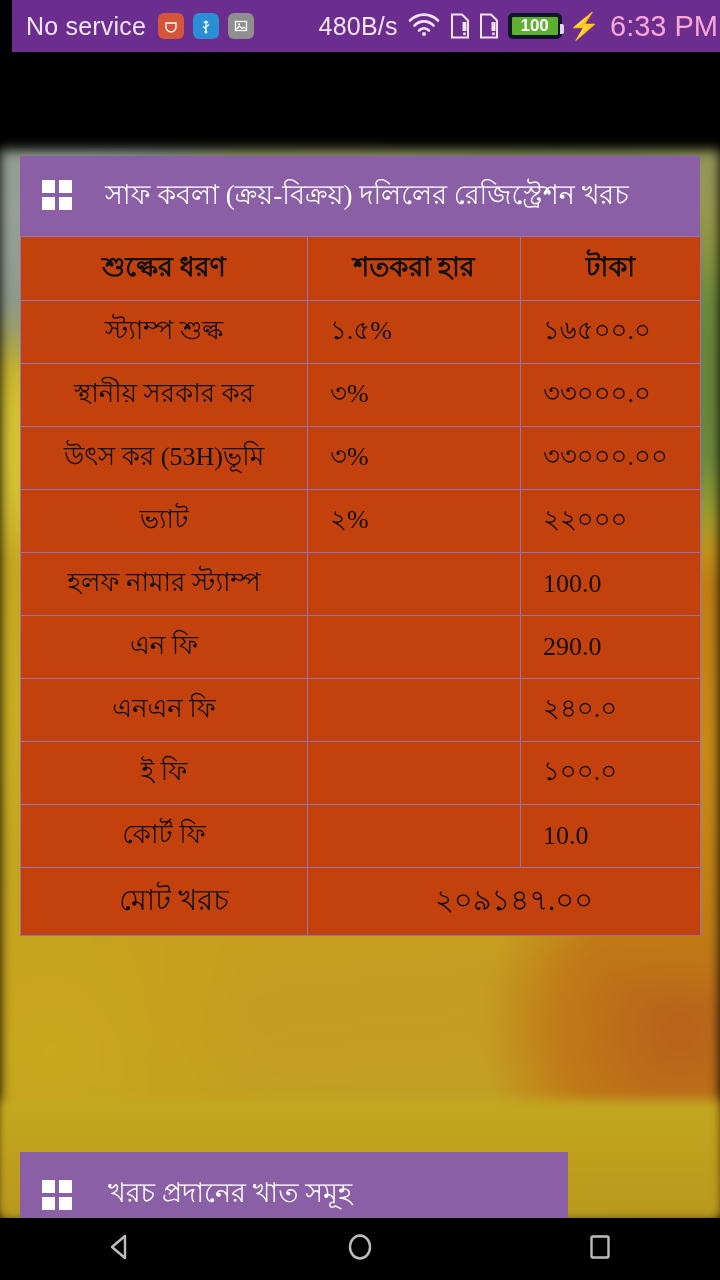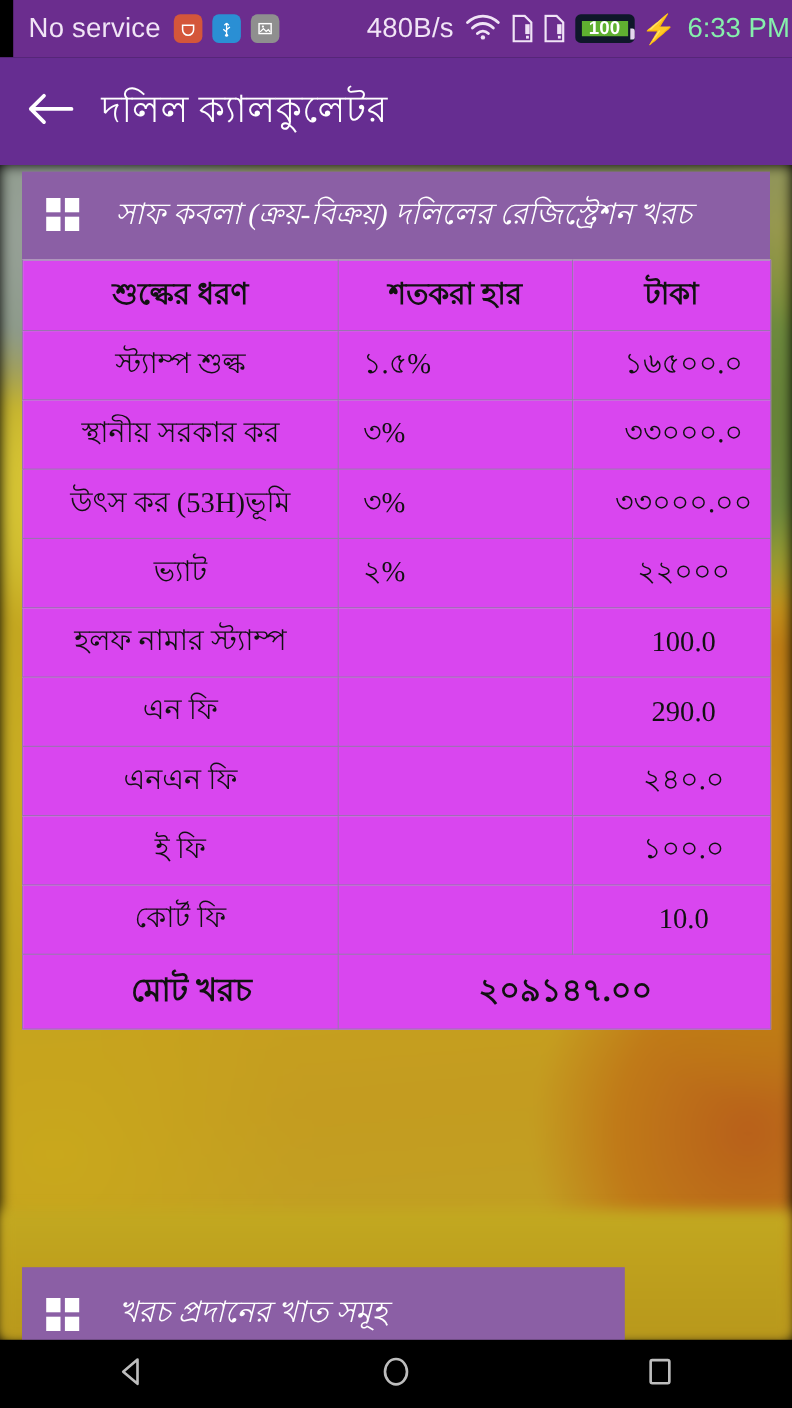--- a/index.html
+++ b/index.html
@@ -41,31 +41,31 @@
   }
   .sb-text { font-size:25px; letter-spacing:.2px; color:#f1e4f6; white-space:nowrap; }
   .notif-icons { display:flex; gap:9px; margin-left:12px; align-items:center; }
   .notif-chip { width:26px; height:26px; border-radius:6px; display:flex; align-items:center; justify-content:center; }
   .chip-red { background:#d4563a; }
   .chip-blue { background:#2a8fd4; }
   .chip-gray { background:#8f8f8f; }
   .sb-right { margin-left:auto; display:flex; align-items:center; gap:9px; }
   .sim-icon { width:20px; height:26px; }
   .battery {
-    width:54px; height:26px; border:6px solid #0f172a; border-radius:5px;
+    width:54px; height:26px; border:4px solid #0f172a; border-radius:5px;
     display:flex; align-items:center; justify-content:center; position:relative;
     background:#5fb030;
   }
   .battery::after {
     content:""; position:absolute; right:-6px; top:7px; width:4px; height:10px;
     background:#e6d6ee; border-radius:0 2px 2px 0;
   }
   .battery span { font-size:17px; color:#ffffff; font-weight:bold; }
   .bolt { color:#f0e3f6; font-size:26px; margin-left:-2px; }
-  .clock { font-size:25px; color:#86efac; }
+  .clock { font-size:29px; color:#f9a8d4; }
 
   
   #appbar {
     position:absolute; left:0; top:52px; width:720px; height:98px;
     background:#662D91; display:flex; align-items:center;
   }
   #back-btn { width:92px; height:98px; display:flex; align-items:center; justify-content:center; }
   #appbar .title {
     color:#ffffff; font-size:34px;
     font-family:"Liberation Serif", serif;
@@ -81,45 +81,44 @@
   }
   .card-head.compact { align-items:center; padding:22px 0; }
   .grid-icon {
     width:30px; height:30px; margin:4px 0 0 22px; flex:none;
     display:grid; grid-template-columns:13px 13px; grid-template-rows:13px 13px; gap:4px;
   }
   .grid-icon i { background:#ffffff; display:block; }
   .card-head .head-text {
     color:#ffffff; font-size:27px; line-height:1.42; margin-left:33px; padding-right:20px;
     font-family:"Liberation Serif", serif;
-    font-style:italic;
   }
   .card-head.compact .head-text { font-size:27px; margin-left:36px; }
 
   
   table.fee {
     width:680px; border-collapse:collapse; background:#ffffff;
     table-layout:fixed;
   }
   table.fee td, table.fee th {
-    border:1.5px solid #9B72B0; background:#d946ef;
+    border:1.5px solid #9B72B0; background:#c2410c;
     font-family:"Liberation Serif", serif;
   }
   table.fee th {
     height:64px; font-size:27px; color:#111; font-weight:bold; text-align:center;
   }
   table.fee td { height:63px; font-size:26px; color:#111; }
   .col-a { width:287px; }
   .col-b { width:213px; }
   .col-c { width:180px; }
   td.c-name { text-align:center; padding:0 10px; }
   td.c-rate { text-align:left; padding-left:22px; }
-  td.c-amt  { text-align:center; padding-left:22px; }
+  td.c-amt  { text-align:left; padding-left:22px; }
   tr.total td {
-    height:68px; font-size:29px; font-weight:bold;padding-left:20px;
+    height:68px; font-size:29px; font-weight:normal;padding-left:20px;
   }
   td.t-label { text-align:center; }
   td.t-value { text-align:center; }
 
   
   #card2 { position:absolute; left:20px; top:1152px; width:548px; }
 
   
   #navbar {
     position:absolute; left:0; bottom:0; width:720px; height:62px;
@@ -187,30 +186,20 @@
       </span>
 
       <span class="battery">
         <span>100</span>
       </span>
       <span class="bolt">⚡</span>
       <span class="clock">6:33 PM</span>
     </span>
   </div>
 
-  <div id="appbar">
-    <div id="back-btn">
-      <span>
-        <svg width="46" height="34" viewBox="0 0 46 34">
-          <path d="M42 17H5M17 5L5 17l12 12" fill="none" stroke="#ffffff" stroke-width="3.4" stroke-linecap="round" stroke-linejoin="round"></path>
-        </svg>
-      </span>
-    </div>
-    <div class="title">দলিল ক্যালকুলেটর</div>
-  </div>
 
   <div id="card1">
     <div class="card-head">
       <span class="grid-icon">
           <i></i>
           <i></i>
           <i></i>
           <i></i>
         </span>
       <span class="head-text">সাফ কবলা (ক্রয়-বিক্রয়) দলিলের রেজিস্ট্রেশন খরচ</span>

